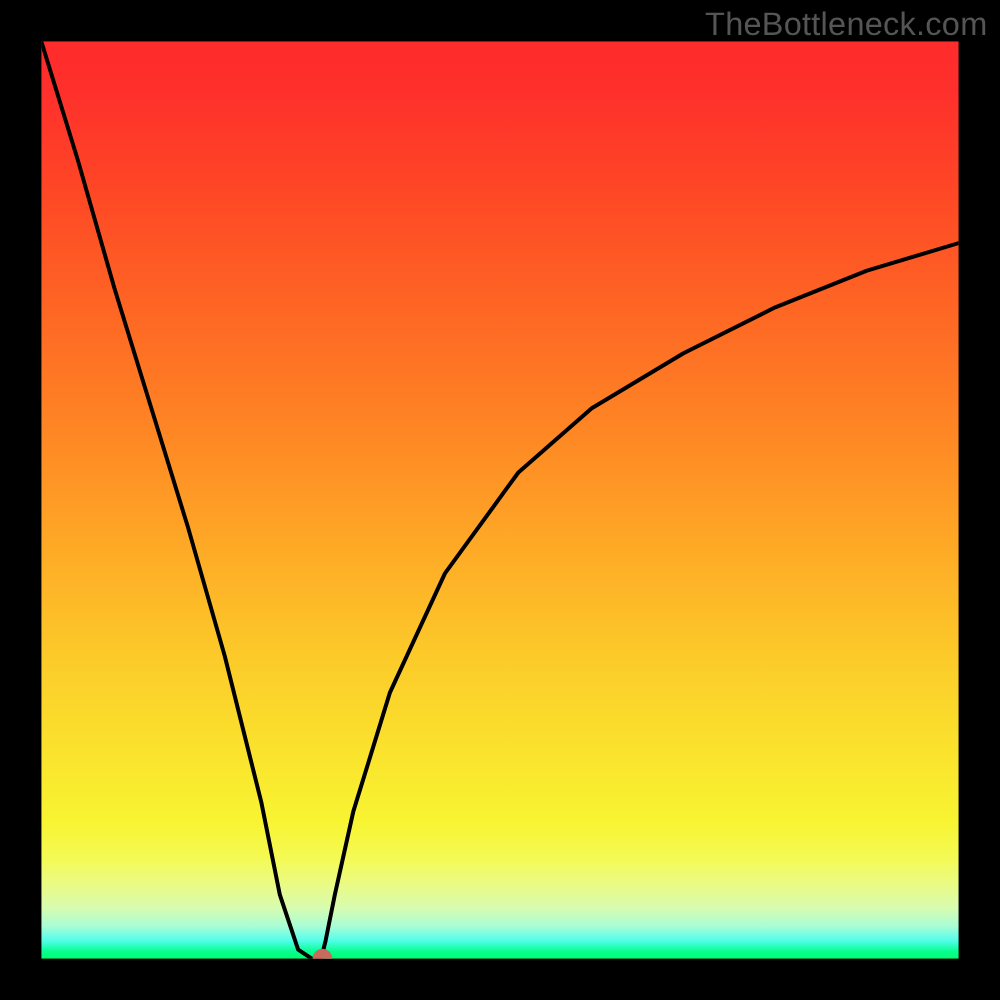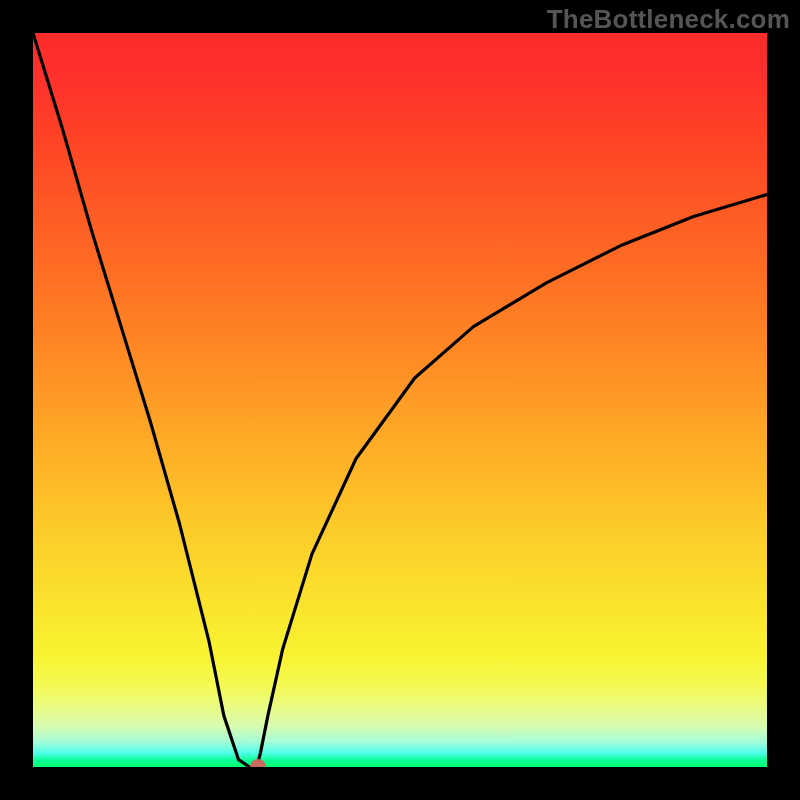--- a/index.html
+++ b/index.html
@@ -15,21 +15,21 @@
     width: 800px;
     height: 800px;
     background: #000;
   }
   .attribution {
     position: absolute;
     top: 4px;
     right: 10px;
     color: #555;
     font-size: 26px;
-    font-weight: 700;
+    font-weight: 400;
     letter-spacing: 0.2px;
     font-family: Arial, Helvetica, sans-serif;
   }
   .plot-area {
     position: absolute;
     left: 33px;
     top: 33px;
     width: 734px;
     height: 734px;
     overflow: hidden;

